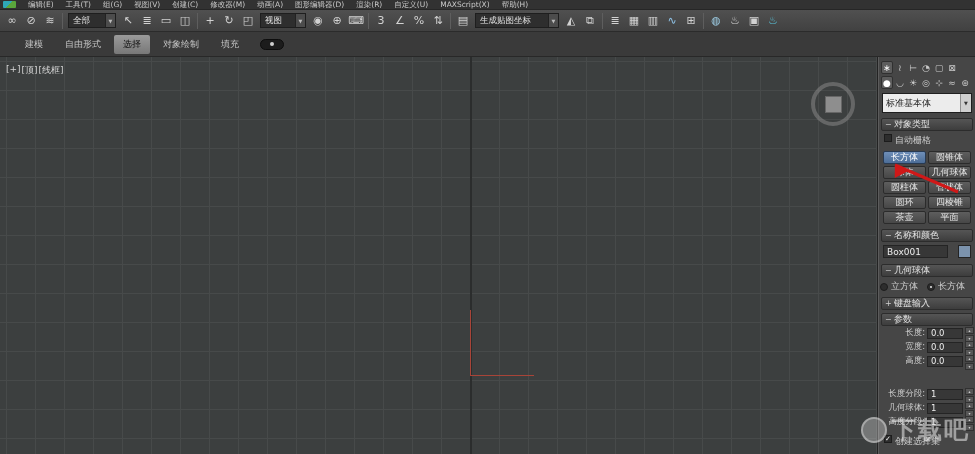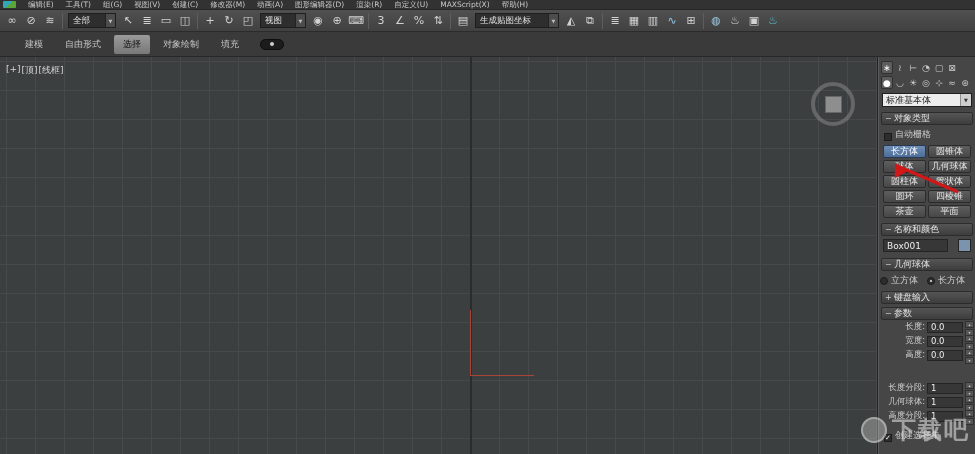--- a/index.html
+++ b/index.html
@@ -42,25 +42,25 @@
   .axis-v{position:absolute;left:470px;top:253px;width:1px;height:65px;background:#a84438;}
   .axis-h{position:absolute;left:470px;top:318px;width:64px;height:1px;background:#a84438;}
   .viewcube{position:absolute;top:25px;right:22px;width:44px;height:44px;border-radius:50%;border:4px solid rgba(150,150,150,.45);display:flex;align-items:center;justify-content:center;z-index:5;}
   .viewcube .face{width:17px;height:17px;background:rgba(170,170,170,.75);border:1px solid #666;}
 
   
   .panel{width:97px;height:100%;background:#464646;border-left:1px solid #5c5c5c;font-size:9px;display:flex;flex-direction:column;padding:3px 0 0 0;overflow:hidden;}
   .cat-row{display:flex;gap:1px;padding:1px 2px;flex:none;}
   .cat-icon{width:12px;height:13px;display:flex;align-items:center;justify-content:center;font-size:9px;color:#c9c9c9;border-radius:2px;flex:none;}
   .cat-icon.active{background:#5d5d5d;border:1px solid #303030;color:#fff;}
-  .dropdown-row{margin:3px 3px 2px;height:14px;background:#ececec;border:1px solid #1f1f1f;color:#1a1a1a;display:flex;align-items:center;justify-content:space-between;padding-left:3px;flex:none;overflow:hidden;white-space:nowrap;}
+  .dropdown-row{margin:3px 3px 2px;height:20px;background:#ececec;border:1px solid #1f1f1f;color:#1a1a1a;display:flex;align-items:center;justify-content:space-between;padding-left:3px;flex:none;overflow:hidden;white-space:nowrap;}
   .dd-btn{width:11px;height:100%;background:#cfcfcf;border-left:1px solid #8f8f8f;display:flex;align-items:center;justify-content:center;font-size:5px;color:#333;flex:none;}
   .rollout{margin:3px 2px 0;height:13px;background:linear-gradient(#555,#3d3d3d);border:1px solid #2c2c2c;border-radius:2px;display:flex;align-items:center;gap:3px;padding:0 3px;color:#e3e3e3;flex:none;white-space:nowrap;overflow:hidden;}
   .rollout .sign{width:6px;font-size:8px;color:#cfcfcf;flex:none;}
-  .check-row{display:flex;align-items:flex-end;gap:3px;padding:3px 5px 1px;color:#cdcdcd;flex:none;white-space:nowrap;}
+  .check-row{display:flex;align-items:flex-start;gap:3px;padding:3px 5px 1px;color:#cdcdcd;flex:none;white-space:nowrap;}
   .checkbox{width:8px;height:8px;background:#2d2d2d;border:1px solid #1c1c1c;display:inline-flex;align-items:center;justify-content:center;font-size:7px;color:#f0f0f0;flex:none;}
   .obj-grid{display:grid;grid-template-columns:1fr 1fr;gap:2px;padding:3px 4px 2px;flex:none;}
   .obj-btn{height:13px;background:linear-gradient(#5e5e5e,#474747);border:1px solid #2b2b2b;border-radius:2px;color:#e5e5e5;font-size:9px;display:flex;align-items:center;justify-content:center;white-space:nowrap;overflow:hidden;font-family:inherit;}
   .obj-btn.active{background:linear-gradient(#6f8fb9,#4c6d97);border-color:#283a52;color:#fff;}
   .name-row{display:flex;gap:10px;padding:3px 4px;flex:none;}
   .text-field{flex:1;height:13px;background:#373737;border:1px solid #242424;color:#ececec;display:flex;align-items:center;padding-left:3px;overflow:hidden;}
   .color-swatch{width:13px;height:13px;border:1px solid #242424;flex:none;}
   .radio-row{display:flex;gap:9px;padding:3px 1px 1px;color:#cdcdcd;flex:none;white-space:nowrap;}
   .radio-opt{display:flex;align-items:center;gap:3px;}
   .radio{width:8px;height:8px;border-radius:50%;background:#2d2d2d;border:1px solid #1c1c1c;position:relative;flex:none;}

